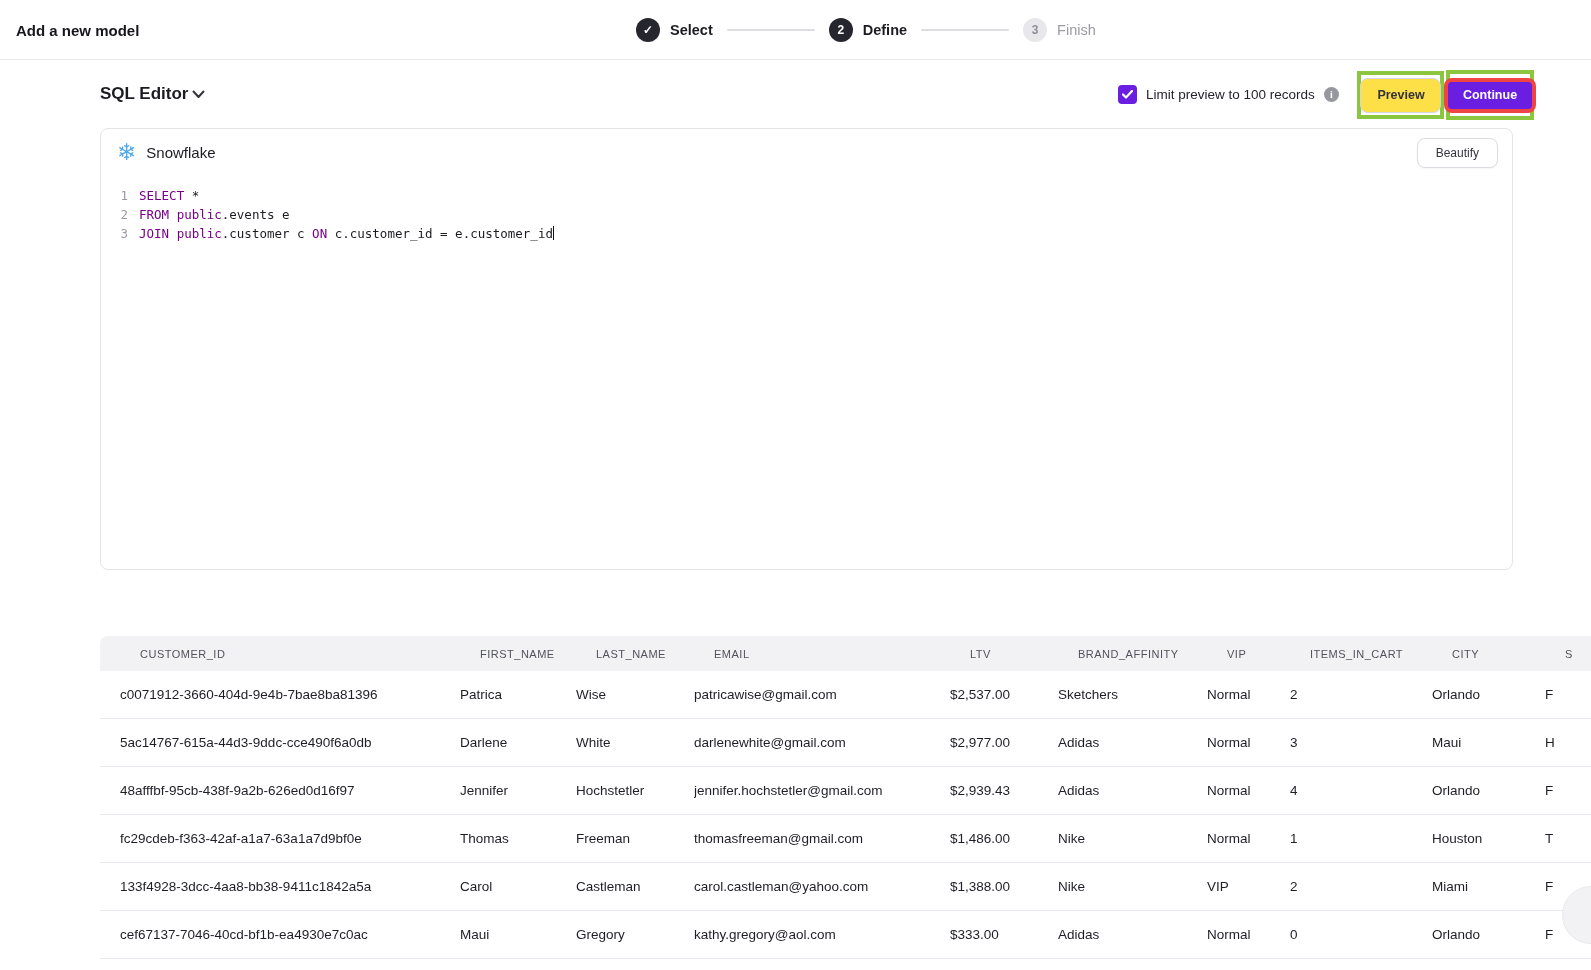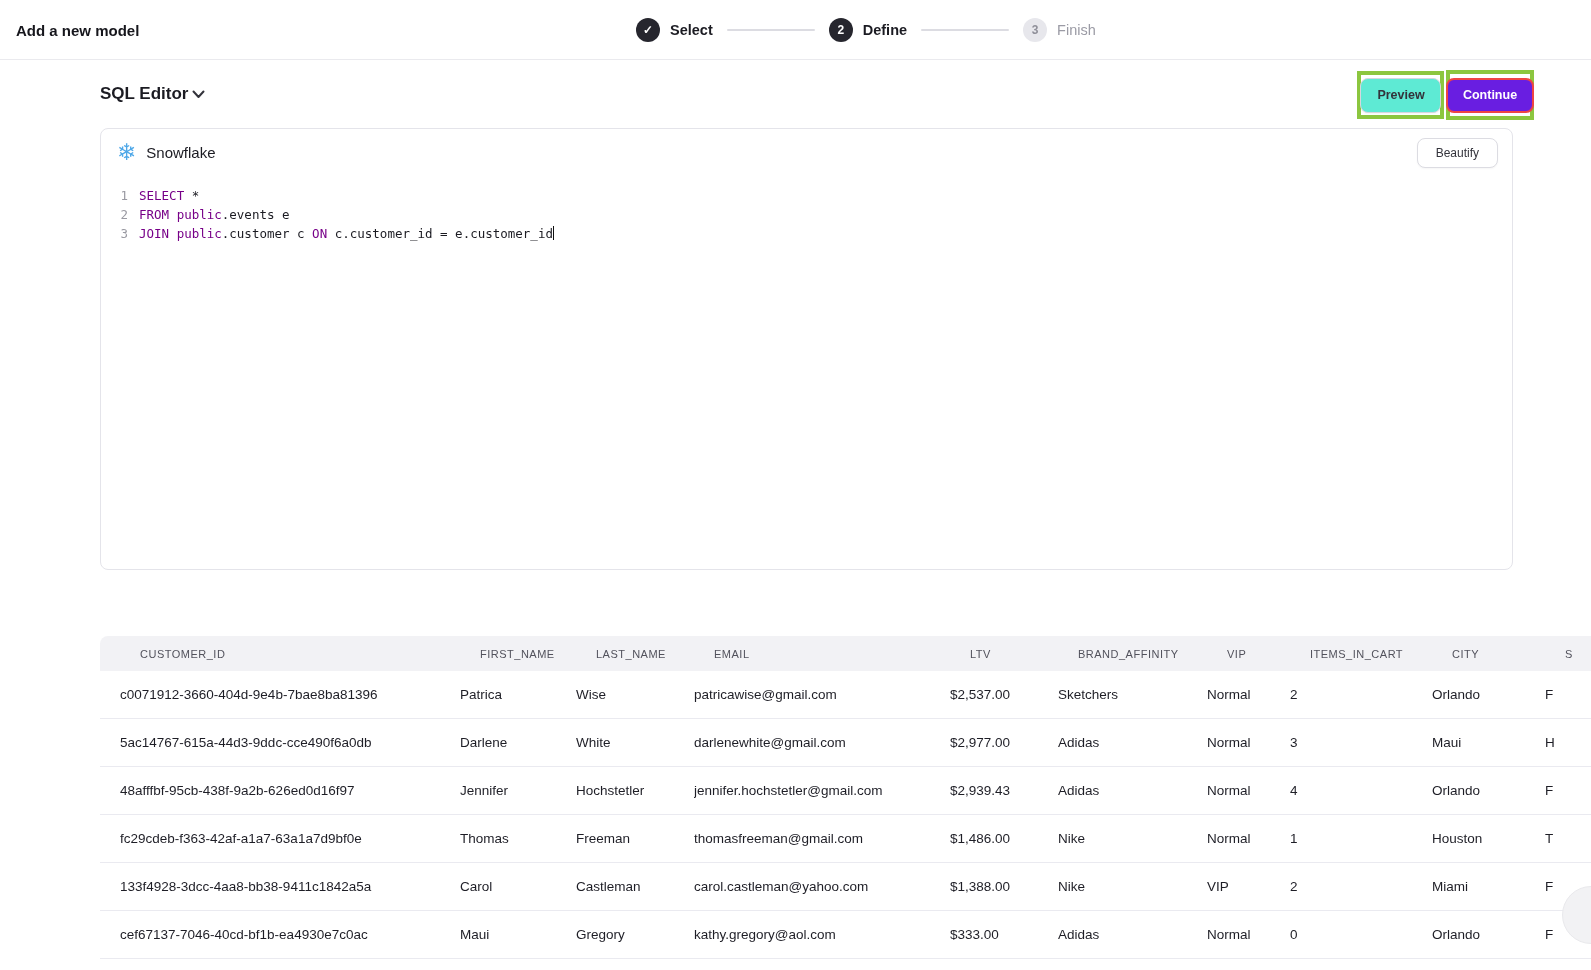--- a/index.html
+++ b/index.html
@@ -35,23 +35,23 @@
   .limit-label { font-size:13.5px; color:#24242c; }
   .info-dot { width:15px; height:15px; border-radius:50%; background:#97979f; color:#fff;
     font-size:10px; font-weight:700; display:flex; align-items:center; justify-content:center;
     font-family:"Liberation Serif", serif; cursor:pointer; }
   .annotation-frame { position:absolute; border:4px solid #8cc63f; display:flex;
     align-items:center; justify-content:center; }
   .frame-preview { left:1357px; top:11px; width:87px; height:48px; }
   .frame-continue { left:1446px; top:10px; width:88px; height:50px; }
   .btn { height:35px; padding:0 15px; border-radius:8px; font-size:12.5px; font-weight:600;
     font-family:"Liberation Sans", sans-serif; cursor:pointer; }
-  .btn.secondary { background:#5eead4; border:1px solid #d6d6de; color:#33333b;
+  .btn.secondary { background:#fde047; border:1px solid #d6d6de; color:#33333b;
     box-shadow:0 1px 2px rgba(20,20,30,.04);padding-left:16px; }
-  .btn.primary { background:#691ee1; border:2px solid #ef4444; color:#fff; }
+  .btn.primary { background:#691ee1; border:4px solid #ef4444; color:#fff; }
 
   
   .editor-panel { position:absolute; left:100px; top:128px; width:1413px; height:442px;
     border:1px solid #e4e4ea; border-radius:8px; background:#fff; }
   .editor-head { position:relative; height:46px; display:flex; align-items:center;
     padding:0 16px; gap:10px; }
   .sf-icon { font-size:23px; color:#4fa8e8; line-height:1; }
   .source-name { font-size:15px; font-weight:500; color:#1b1b22; }
   .beautify-btn { position:absolute; right:14px; top:9px; height:30px; padding:0 18px;
     background:#fff; border:1px solid #dcdce2; border-radius:8px; font-size:12px;
@@ -103,20 +103,29 @@
     </div>
 </div>
 
 <div class="toolbar">
   <div class="editor-selector">
     <span>SQL Editor</span>
     <svg width="13" height="9" viewBox="0 0 13 9">
       <polyline points="1.5,1.5 6.5,7 11.5,1.5" fill="none" stroke="#33333b" stroke-width="2" stroke-linecap="round" stroke-linejoin="round"></polyline>
     </svg>
   </div>
+  <div class="limit-row">
+    <span class="checkbox">
+      <svg width="11" height="9" viewBox="0 0 11 9">
+        <polyline points="1,4.5 4,7.5 10,1" fill="none" stroke="#fff" stroke-width="2.2" stroke-linecap="round" stroke-linejoin="round"></polyline>
+      </svg>
+    </span>
+    <span class="limit-label">Limit preview to 100 records</span>
+    <span class="info-dot">i</span>
+  </div>
   <div class="annotation-frame frame-preview">
     <button class="btn secondary">Preview</button>
   </div>
   <div class="annotation-frame frame-continue">
     <button class="btn primary">Continue</button>
   </div>
 </div>
 
 <div class="editor-panel">
   <div class="editor-head">

